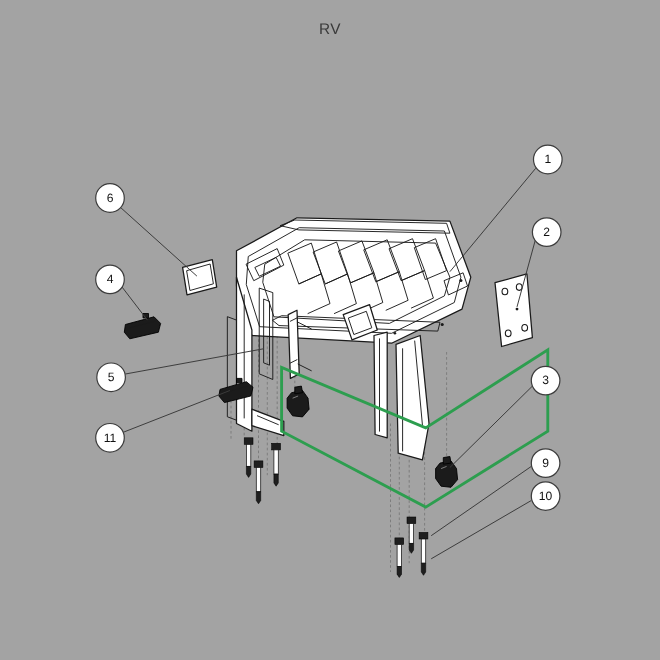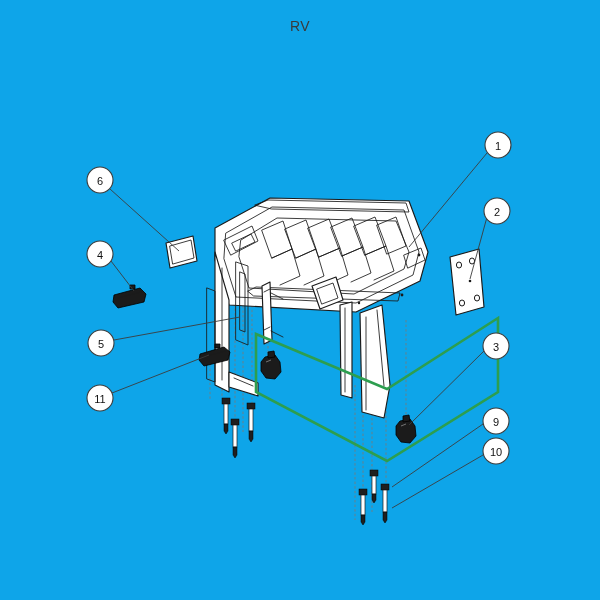--- a/index.html
+++ b/index.html
@@ -12,21 +12,21 @@
     width: 600px;
     height: 600px;
     font-family: "Liberation Sans", sans-serif;
     overflow: hidden;
     position: relative;
   }
   #viewer {
     position: relative;
     width: 600px;
     height: 600px;
-    background: #0ea5e9;
+    background: #a3a3a3;
   }
   #title {
     position: absolute;
     top: 18px;
     left: 0;
     width: 600px;
     text-align: center;
     font-size: 14px;
     color: #3a3a3a;
     font-family: "Liberation Sans", sans-serif;

